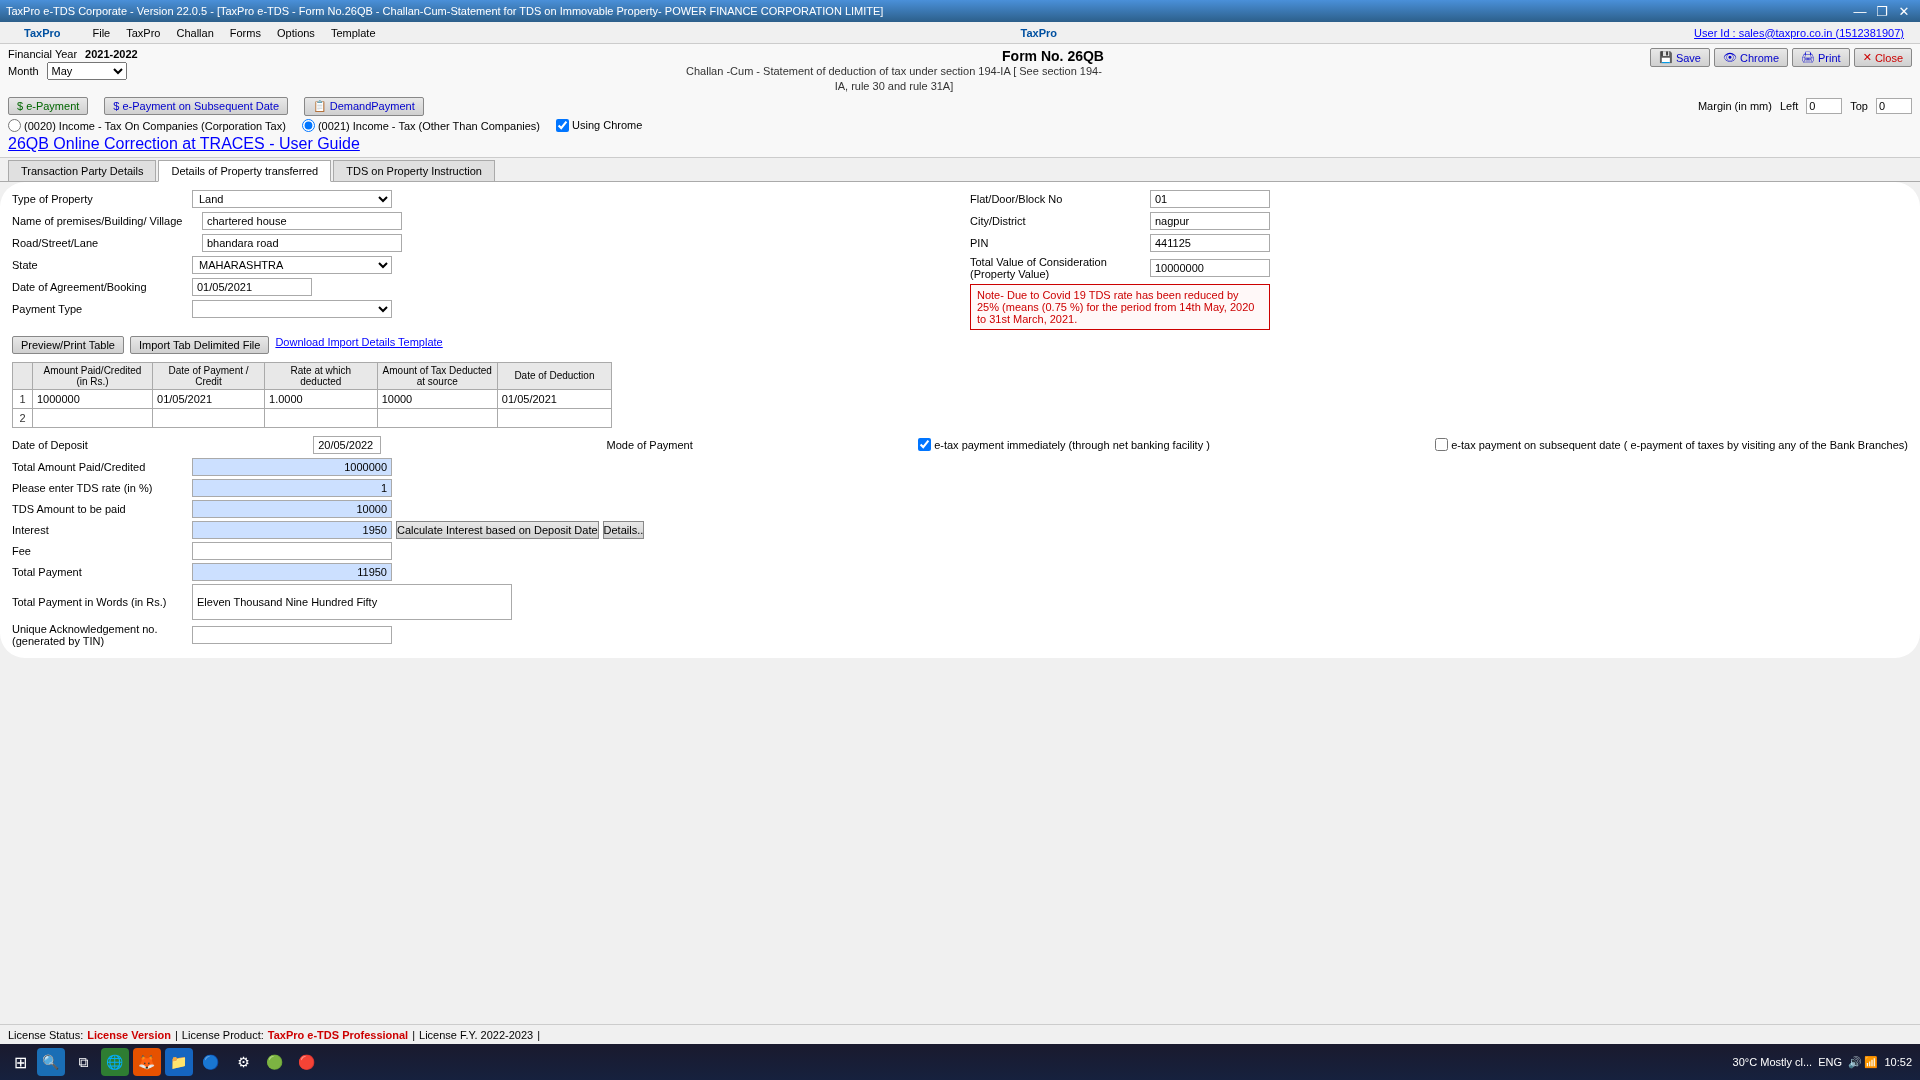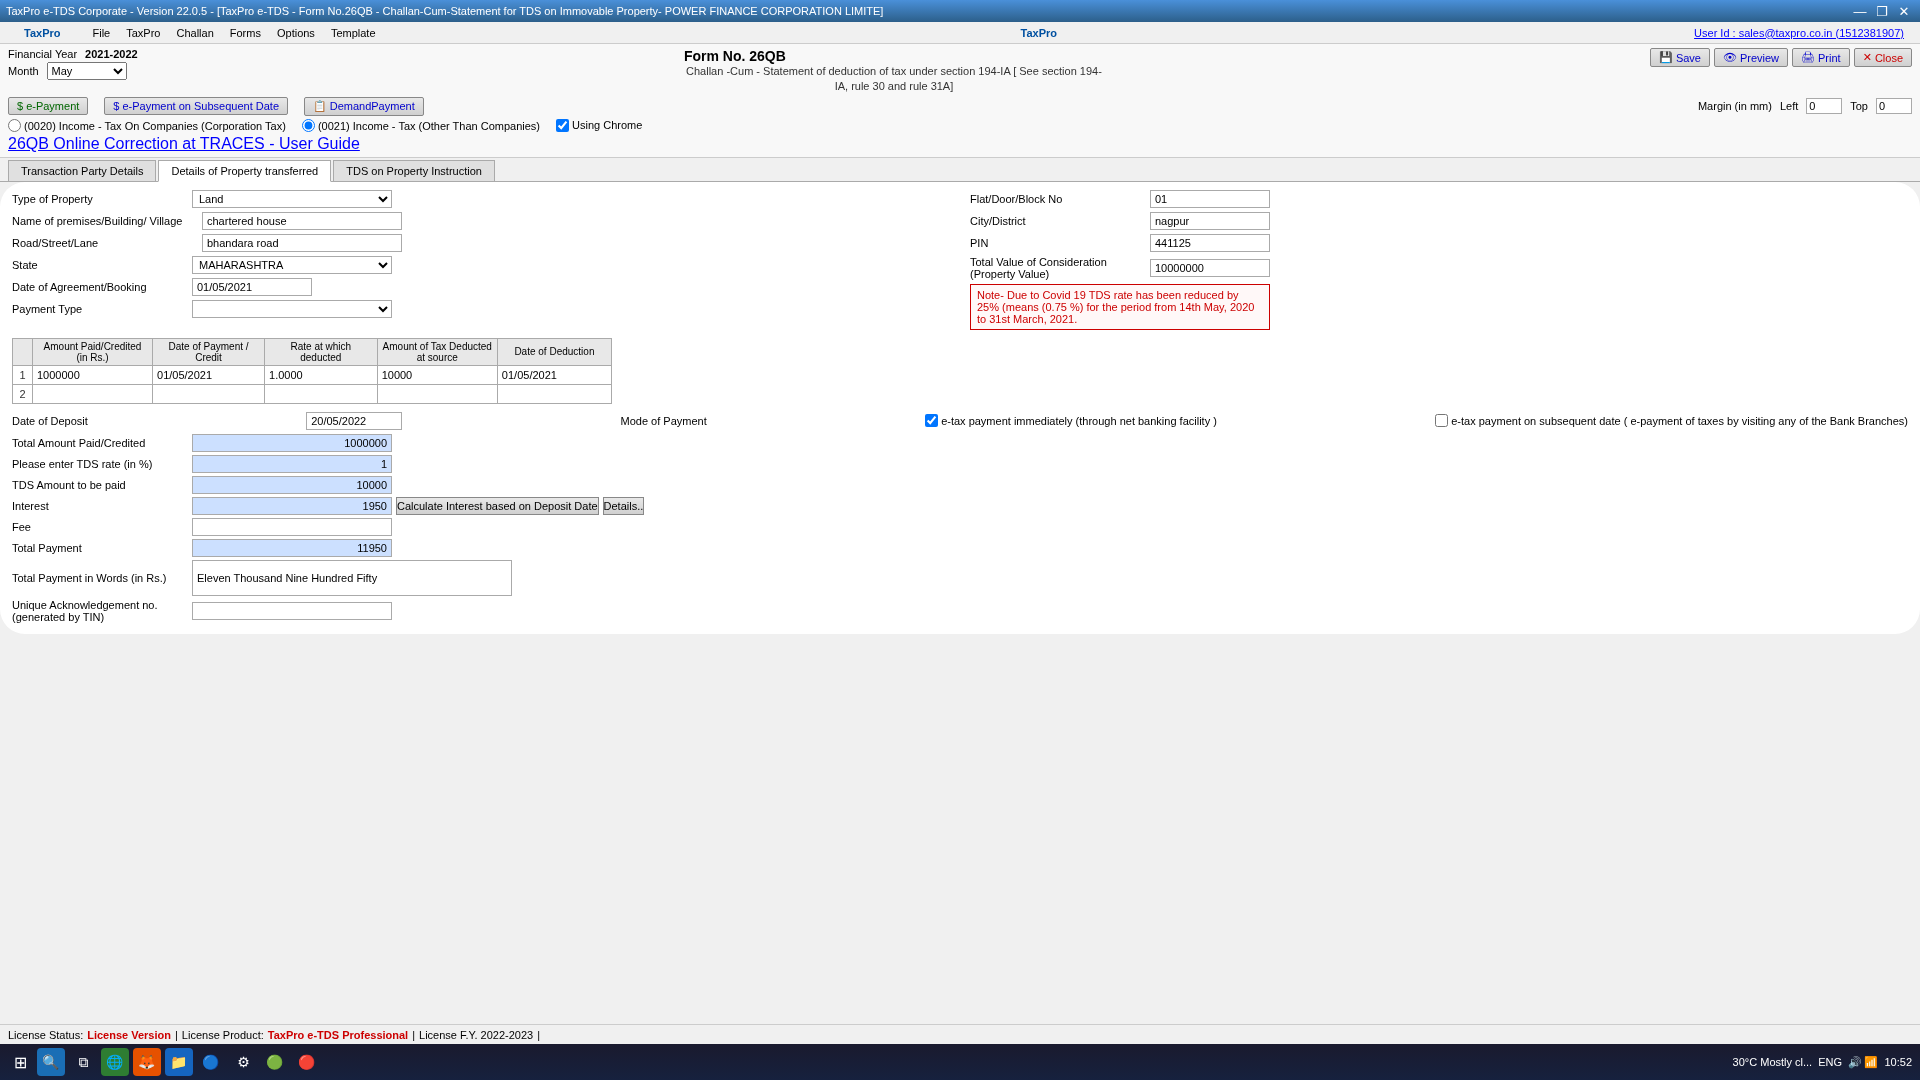--- a/index.html
+++ b/index.html
@@ -60,21 +60,21 @@
     .top-left { display: flex; flex-direction: column; gap: 2px; }
     .fy-row { display: flex; align-items: center; gap: 8px; }
     .month-row { display: flex; align-items: center; gap: 8px; }
     .challan-desc {
       font-size: 10px;
       color: #333;
       max-width: 420px;
       text-align: center;
       line-height: 1.4;
     }
-    .form-title { font-size: 14px; font-weight: bold; text-align: left; }
+    .form-title { font-size: 14px; font-weight: bold; text-align: right; }
     .form-center { text-align: center; }
     .top-buttons { display: flex; gap: 4px; align-items: flex-start; }
     .btn {
       display: inline-flex; align-items: center; gap: 3px;
       padding: 2px 8px;
       border: 1px solid #888;
       background: linear-gradient(to bottom, #e8e8e8, #d0d0d0);
       cursor: pointer;
       font-size: 11px;
       border-radius: 2px;
@@ -130,21 +130,21 @@
     .form-label { width: 180px; font-size: 11px; flex-shrink: 0; }
     .form-input {
       border: 1px solid #aaa;
       padding: 1px 4px;
       font-size: 11px;
       height: 18px;
       background: white;
     }
     .form-input-wide { width: 200px; margin-left: 10px; }
     .form-input-medium { width: 120px; }
-    .form-input-short { width: 96px; }
+    .form-input-short { width: 68px; }
     .select-input {
       border: 1px solid #aaa;
       padding: 1px 2px;
       font-size: 11px;
       height: 18px;
       background: white;
       width: 200px;
     }
 
     
@@ -315,21 +315,21 @@
 [ See section 194-IA, rule 30 and rule 31A]</span>
       </div>
     </div>
     <div class="top-buttons">
       <button class="btn btn-save">
         <span>💾</span>
         <span>Save</span>
       </button>
       <button class="btn btn-blue">
         <span>👁</span>
-        <span>Preview</span>
+        <span>Chrome</span>
       </button>
       <button class="btn btn-blue">
         <span>🖨</span>
         <span>Print</span>
       </button>
       <button class="btn btn-close">
         <span>✕</span>
         <span>Close</span>
       </button>
     </div>
@@ -441,20 +441,29 @@
       <div class="form-row">
         <span class="form-label">Total Value of Consideration<br>(Property Value)</span>
         <input type="text" class="form-input form-input-medium" value="10000000" style="">
       </div>
       <div class="note-box">
         <span>Note- Due to Covid 19 TDS rate has been reduced by 25% (means (0.75 %) for the period from 14th  May, 2020  to 31st March, 2021.</span>
       </div>
     </div>
   </div>
 
+  <div class="import-btn-row">
+    <button class="btn">
+      <span>Preview/Print Table</span>
+    </button>
+    <button class="btn">
+      <span>Import Tab Delimited File</span>
+    </button>
+    <span class="link-blue" style="font-size:11px;">Download Import Details Template</span>
+  </div>
 
   <table class="data-table">
     <thead>
       <tr>
         <th style="width:20px;"></th>
         <th>Amount Paid/Credited (in Rs.)</th>
         <th>Date of Payment / Credit</th>
         <th>Rate at which deducted</th>
         <th>Amount of Tax Deducted at source</th>
         <th>Date of Deduction</th>

